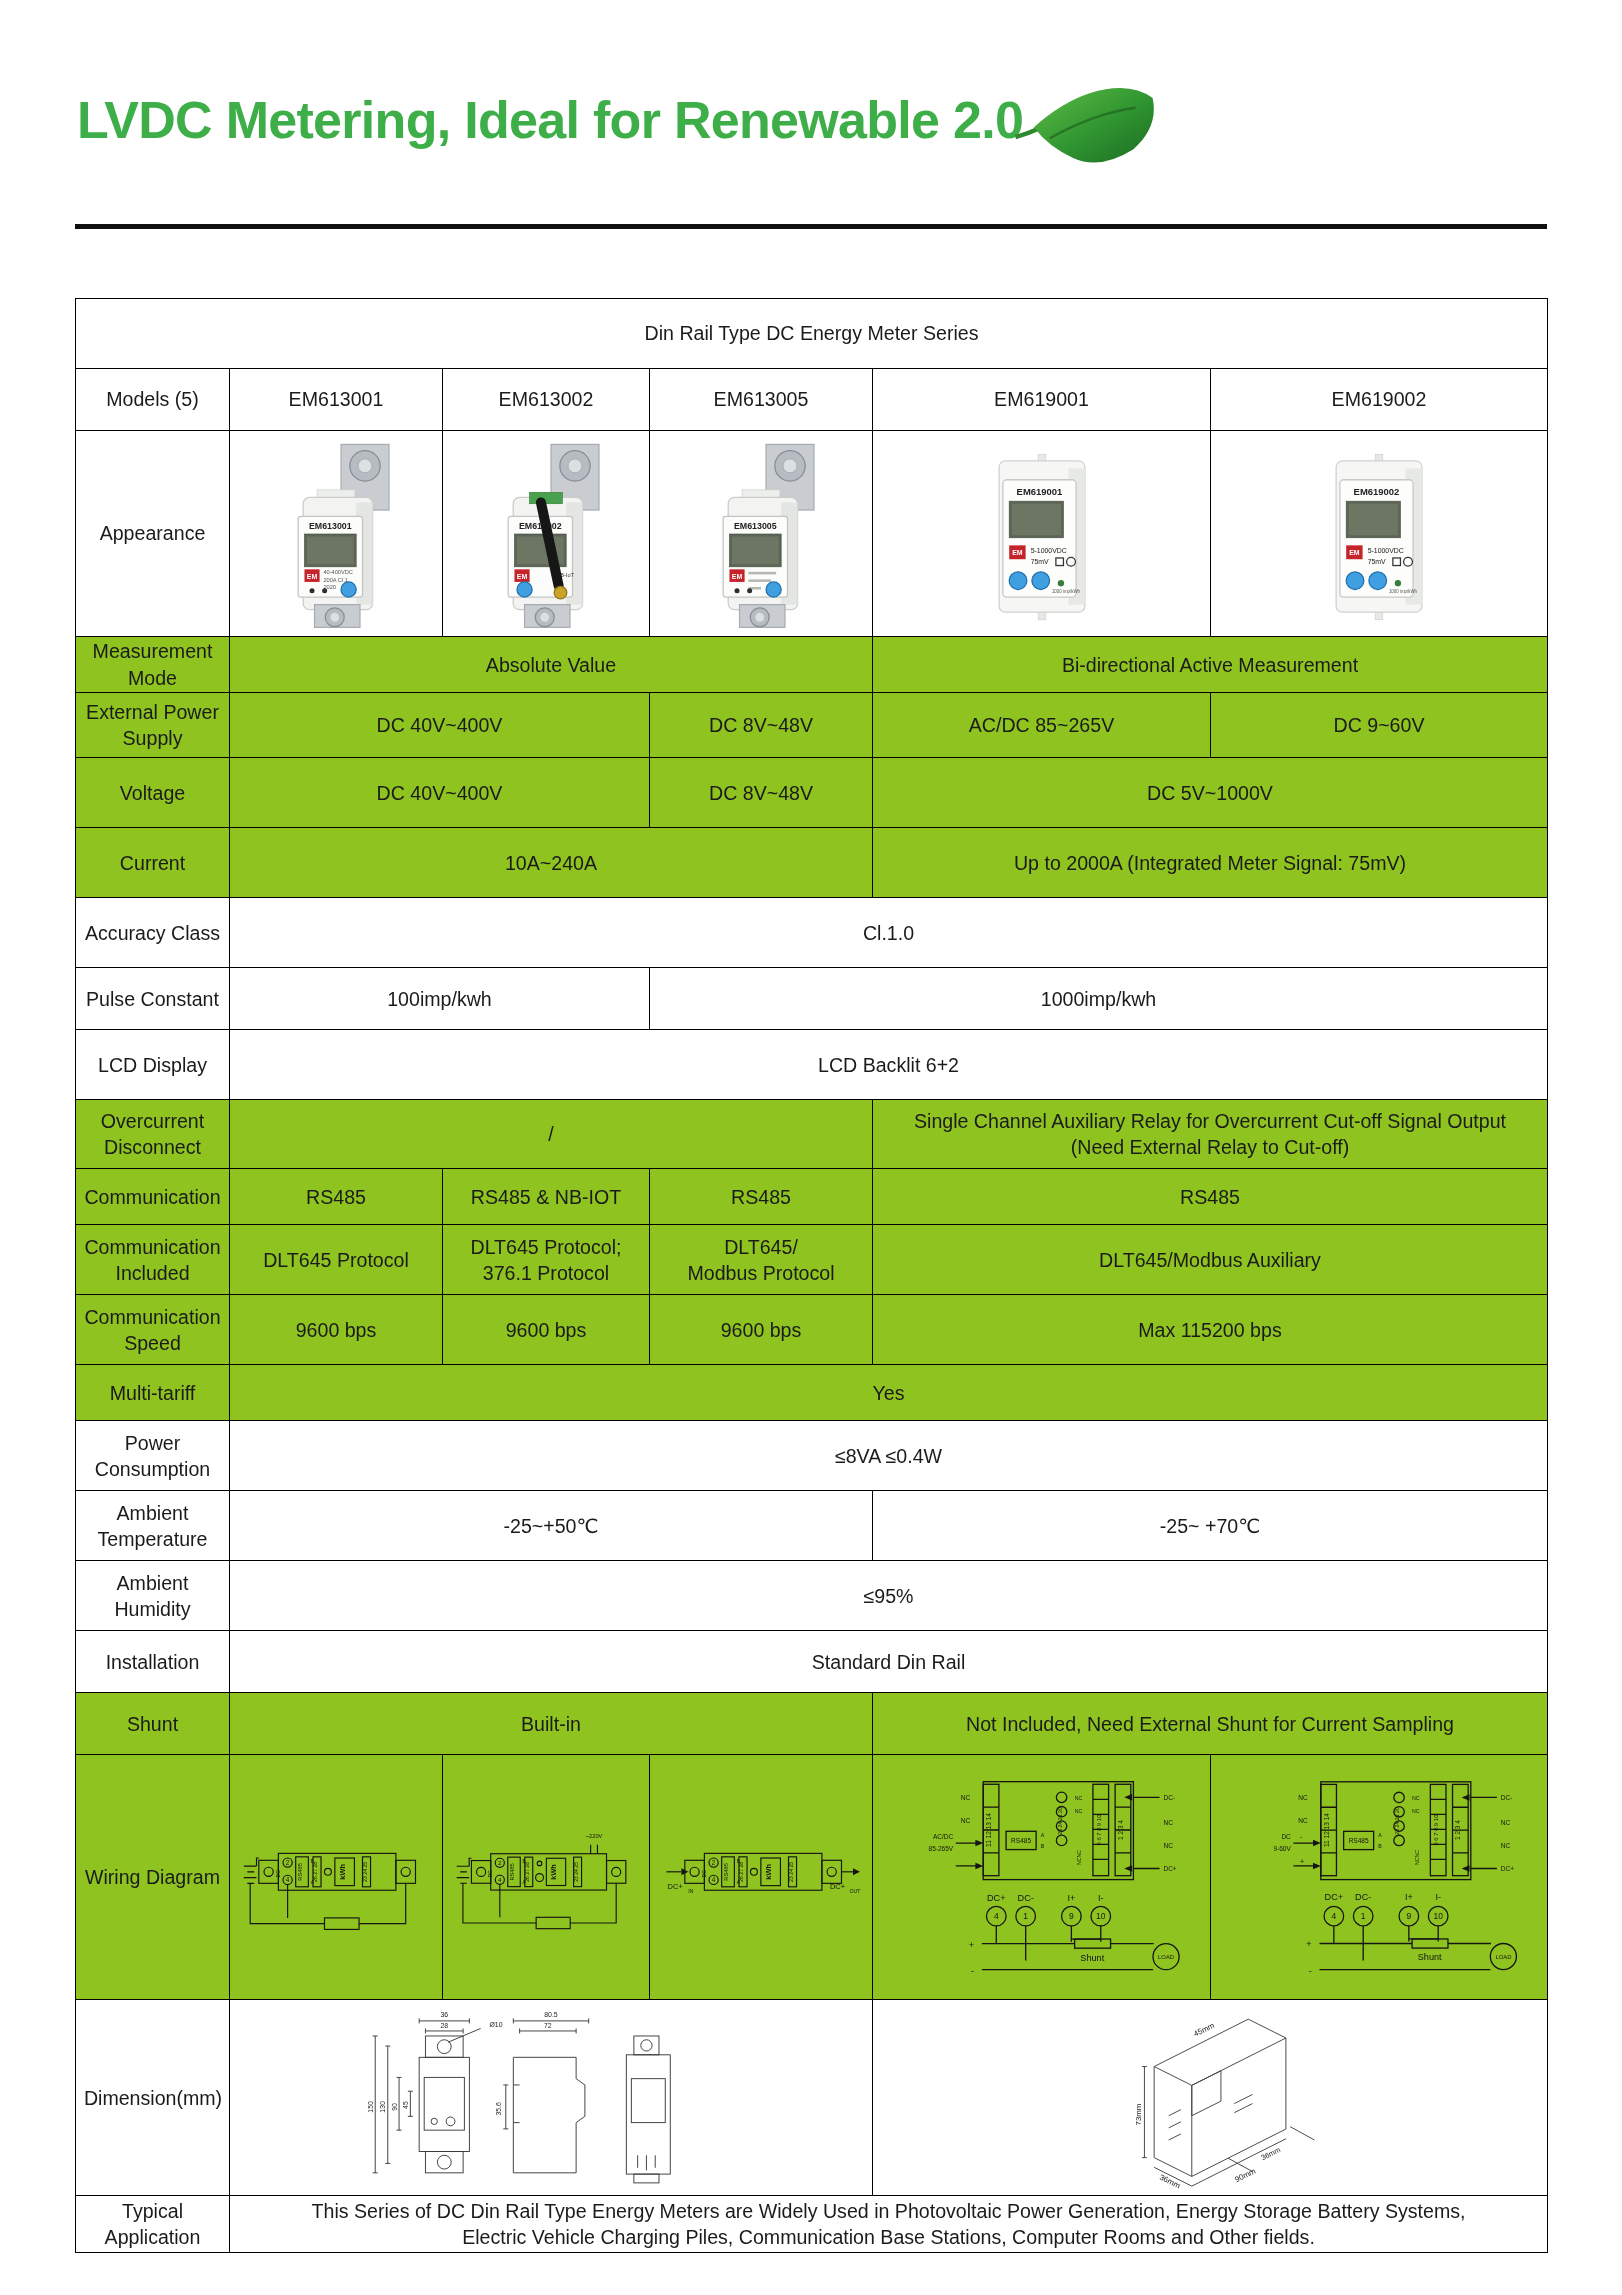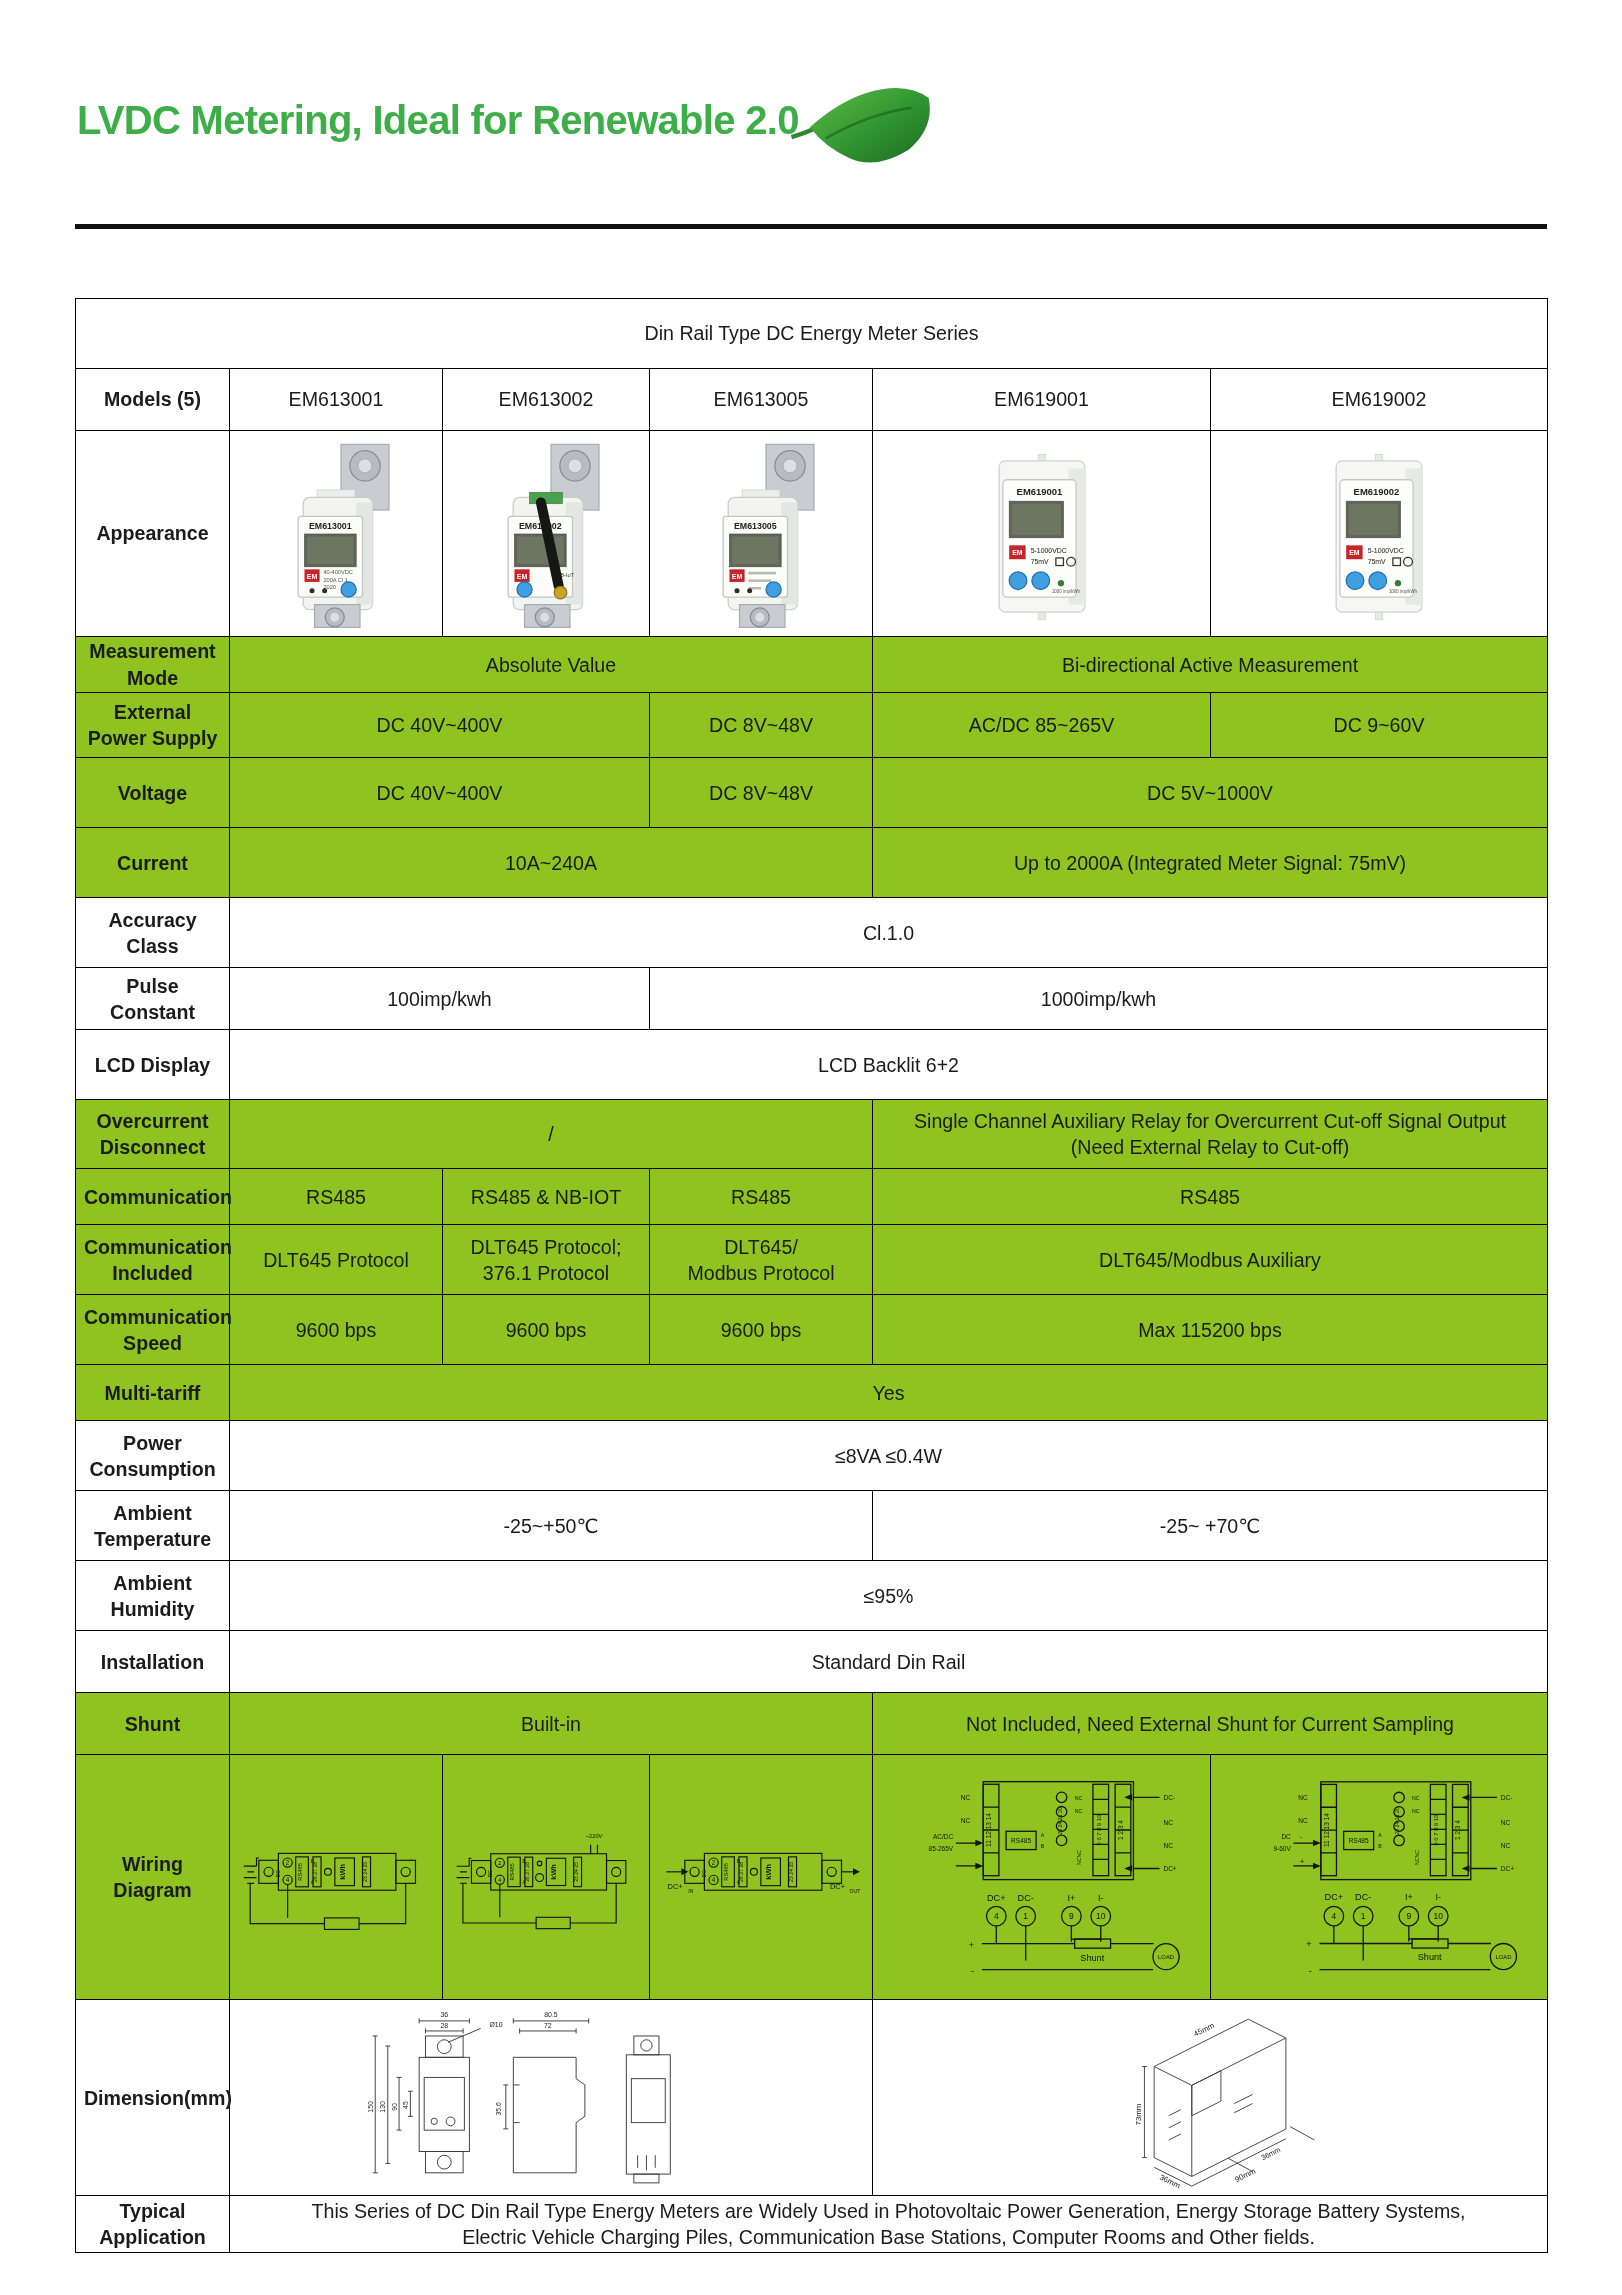--- a/index.html
+++ b/index.html
@@ -1,26 +1,26 @@
 <!DOCTYPE html>
 <html style="font-size:10.5px"><head>
 <meta charset="utf-8">
 <style>
   html,body{margin:0;padding:0;background:#ffffff;}
   .page{position:relative;width:1623px;height:2295px;background:#fff;overflow:hidden;
         font-family:"Liberation Sans","DejaVu Sans",sans-serif;color:#1b1b1b;}
   .titlewrap{position:absolute;left:77px;top:71px;width:1472px;height:98px;white-space:nowrap;}
-  h1.title{display:inline-block;margin:0;font-size:40px;font-weight:700;color:#3EAE49;letter-spacing:-0.7px;vertical-align:middle;}
+  h1.title{display:inline-block;margin:0;font-size:52px;font-weight:700;color:#3EAE49;letter-spacing:-0.7px;vertical-align:middle;}
   .leaf{display:inline-block;width:151px;height:98px;margin-left:-11.8px;vertical-align:middle;}
   .rule{position:absolute;left:75px;top:224px;width:1472px;height:4.6px;background:#101010;}
   table.spec{position:absolute;left:75px;top:298px;width:1472px;border-collapse:collapse;table-layout:fixed;}
   table.spec td{border:1.3px solid #000;text-align:center;vertical-align:middle;
                 font-size:19.6px;line-height:1.35;padding:1.3px 7.9px;background:#fff;}
   tr.green td{background:#8FC31F;}
-  td.lbl{padding:1.3px 5.2px;font-weight:bold;}
+  td.lbl{padding:1.3px 5.2px;}
   .pre{white-space:pre-line;}
   .r80{height:52px}.r85{height:56px}.r90{height:70px}.r95{height:62px}.r100{height:65px}
   .r105{height:69px}.r110{height:56px}.r300{height:196px}.r315{height:206px}.r375{height:245px}
   .hdr{font-size:20px;}
   svg{display:block;margin:0 auto;}
   svg text{font-family:"Liberation Sans","DejaVu Sans",sans-serif;}
   .dg text{fill:#151515;}
   .dim text{fill:#222;}
 </style>
 </head>

